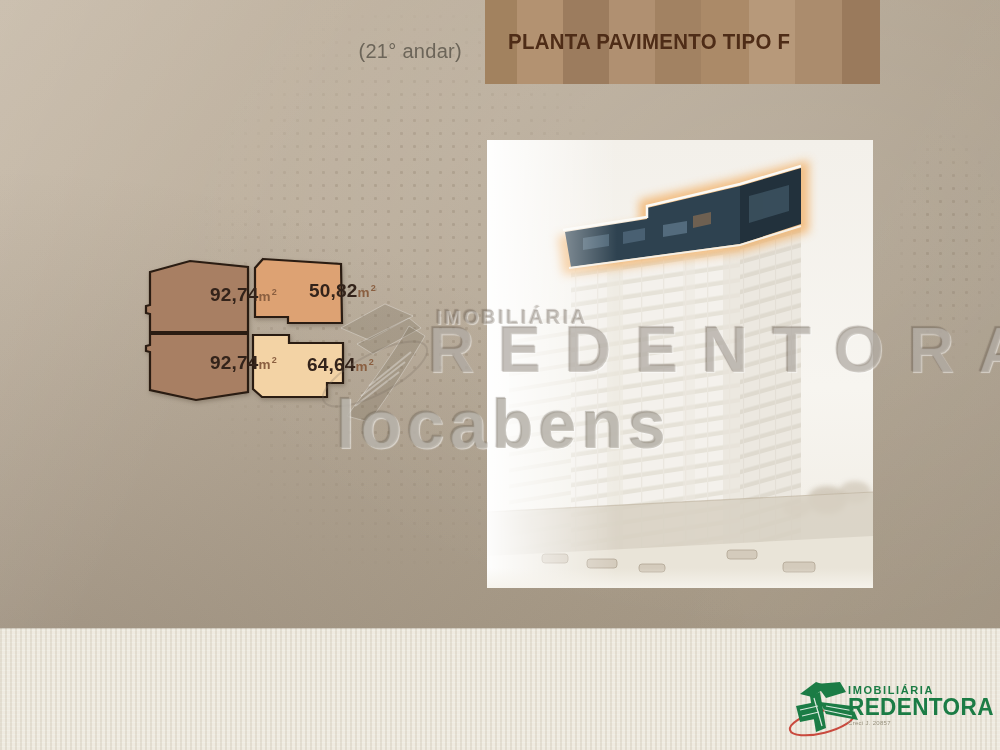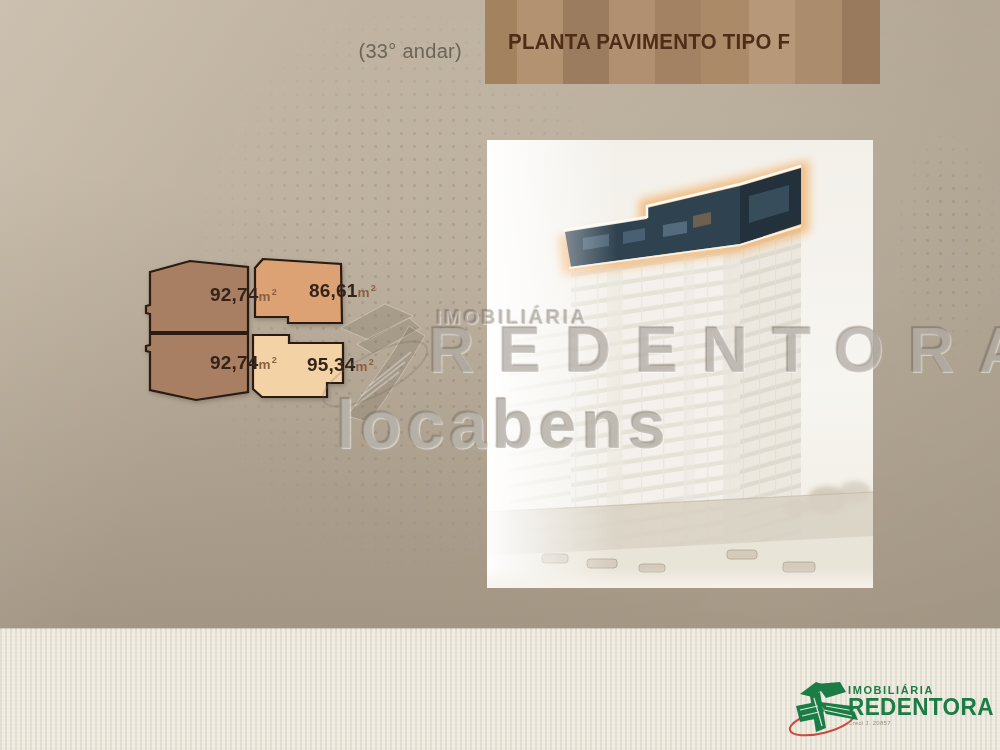--- a/index.html
+++ b/index.html
@@ -82,21 +82,21 @@
 </style>
 </head>
 <body>
 
 <div class="dots" style="left:200px;top:10px;width:430px;height:560px;"></div>
 <div class="dots" style="left:895px;top:130px;width:105px;height:230px;"></div>
 <div class="sheen"></div>
 
 <div class="bottom-band"></div>
 
-<div class="floor-note">(33° andar)</div>
+<div class="floor-note">(21° andar)</div>
 <div class="banner">
   <div class="stripes">
       <div style="width: 32px; background: rgb(162, 130, 95);"></div>
       <div style="width: 46px; background: rgb(179, 146, 113);"></div>
       <div style="width: 46px; background: rgb(156, 124, 94);"></div>
       <div style="width: 46px; background: rgb(176, 144, 113);"></div>
       <div style="width: 46px; background: rgb(162, 130, 98);"></div>
       <div style="width: 48px; background: rgb(171, 138, 104);"></div>
       <div style="width: 46px; background: rgb(183, 153, 122);"></div>
       <div style="width: 47px; background: rgb(171, 140, 109);"></div>
@@ -199,24 +199,24 @@
   <path d="M113,83 L149,83 L149,91 L203,91 L203,131 L187,131 L187,145 L122,145 L113,137 Z" fill="#f3d3a5" stroke="#2a1c12" stroke-width="2.2"></path>
 </svg>
 
 <div class="unit-label" style="left:166px;top:284px;">
   <span>92,74</span><span class="mu">m</span><sup>2</sup>
 </div>
 <div class="unit-label" style="left:166px;top:352px;">
   <span>92,74</span><span class="mu">m</span><sup>2</sup>
 </div>
 <div class="unit-label" style="left:265px;top:280px;">
-  <span>86,61</span><span class="mu">m</span><sup>2</sup>
+  <span>50,82</span><span class="mu">m</span><sup>2</sup>
 </div>
 <div class="unit-label" style="left:263px;top:354px;">
-  <span>95,34</span><span class="mu">m</span><sup>2</sup>
+  <span>64,64</span><span class="mu">m</span><sup>2</sup>
 </div>
 
 <svg class="wm-logo" width="135" height="148" viewBox="0 0 135 148">
   <g fill="rgba(110,98,84,0.22)" stroke="rgba(255,255,255,0.30)" stroke-width="1">
     <path d="M28,36 L72,12 L100,24 L56,48 Z"></path>
     <path d="M44,52 L96,26 L108,36 L60,62 Z"></path>
     <path d="M96,34 C80,62 58,92 34,124 L56,130 C78,100 98,68 112,44 Z"></path>
   </g>
   <g stroke="rgba(255,255,255,0.32)" stroke-width="2" fill="none">
     <path d="M48,104 L92,70"></path>

